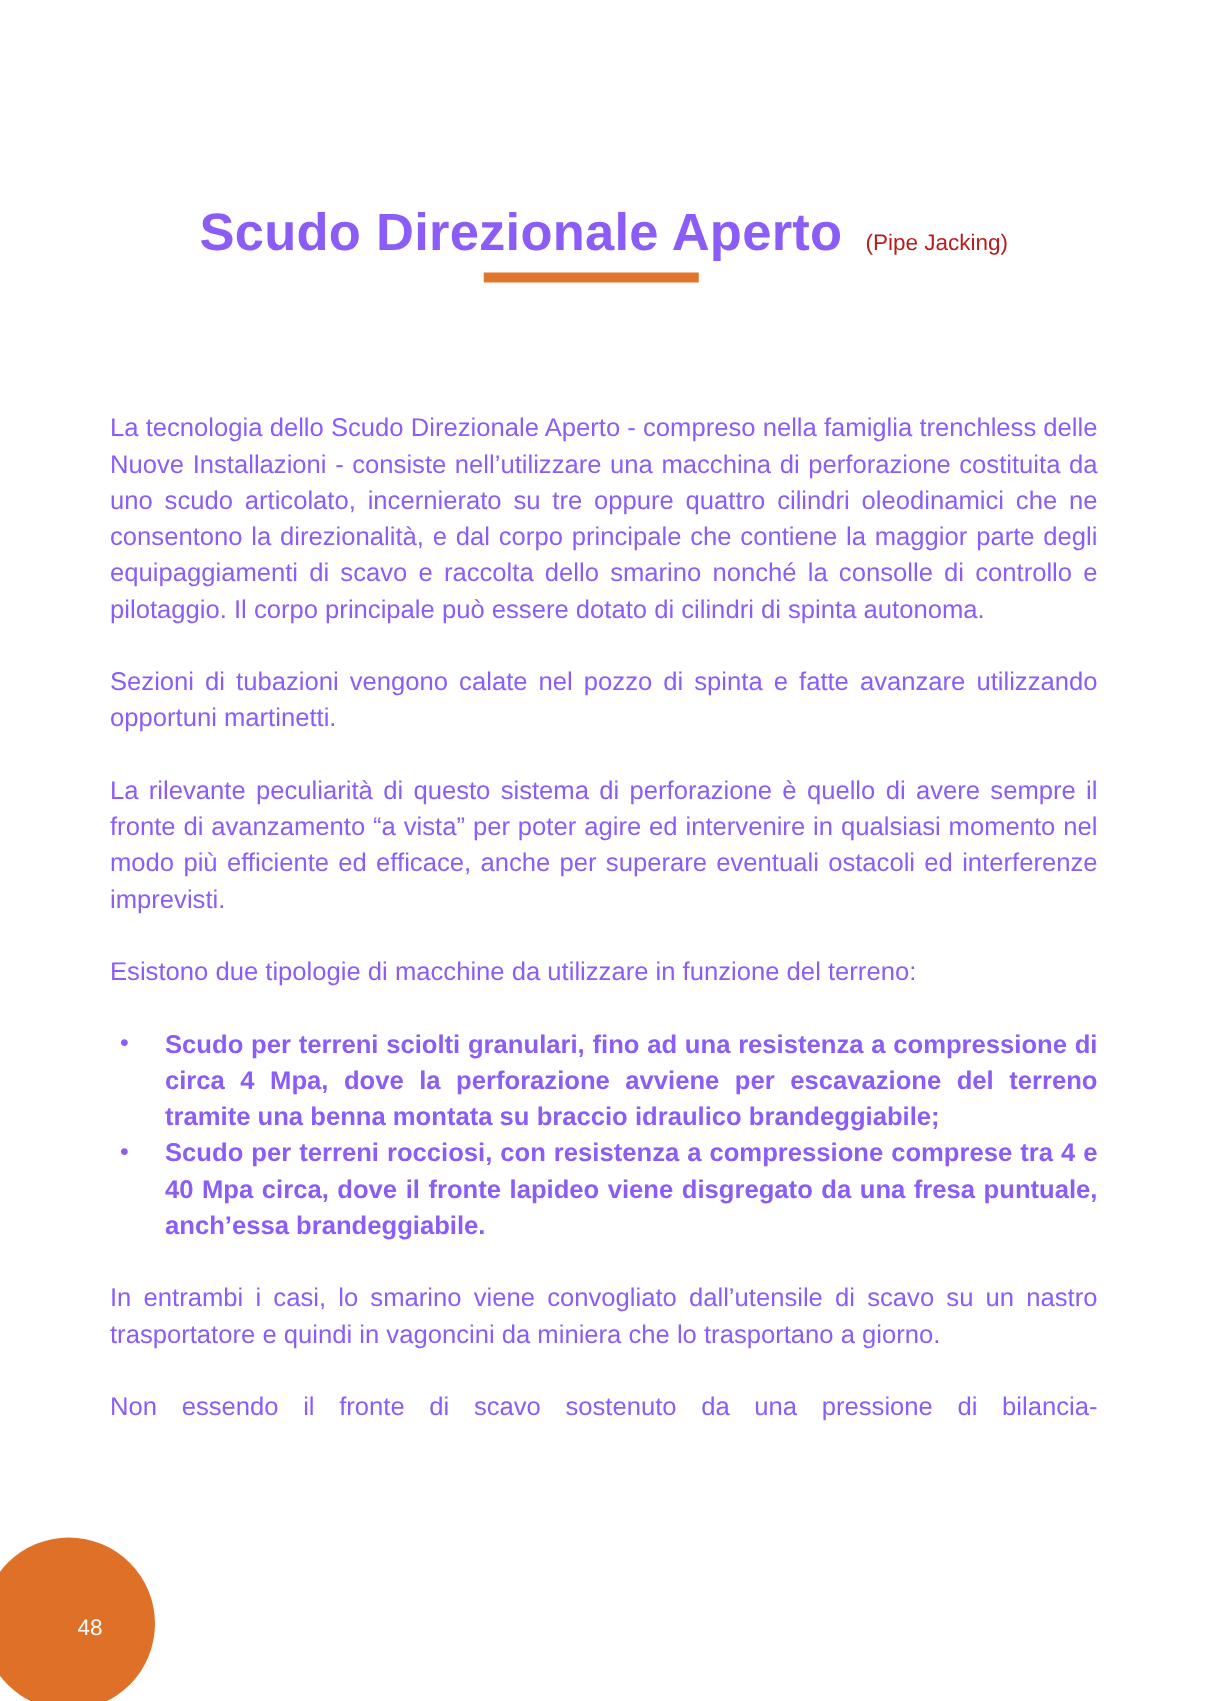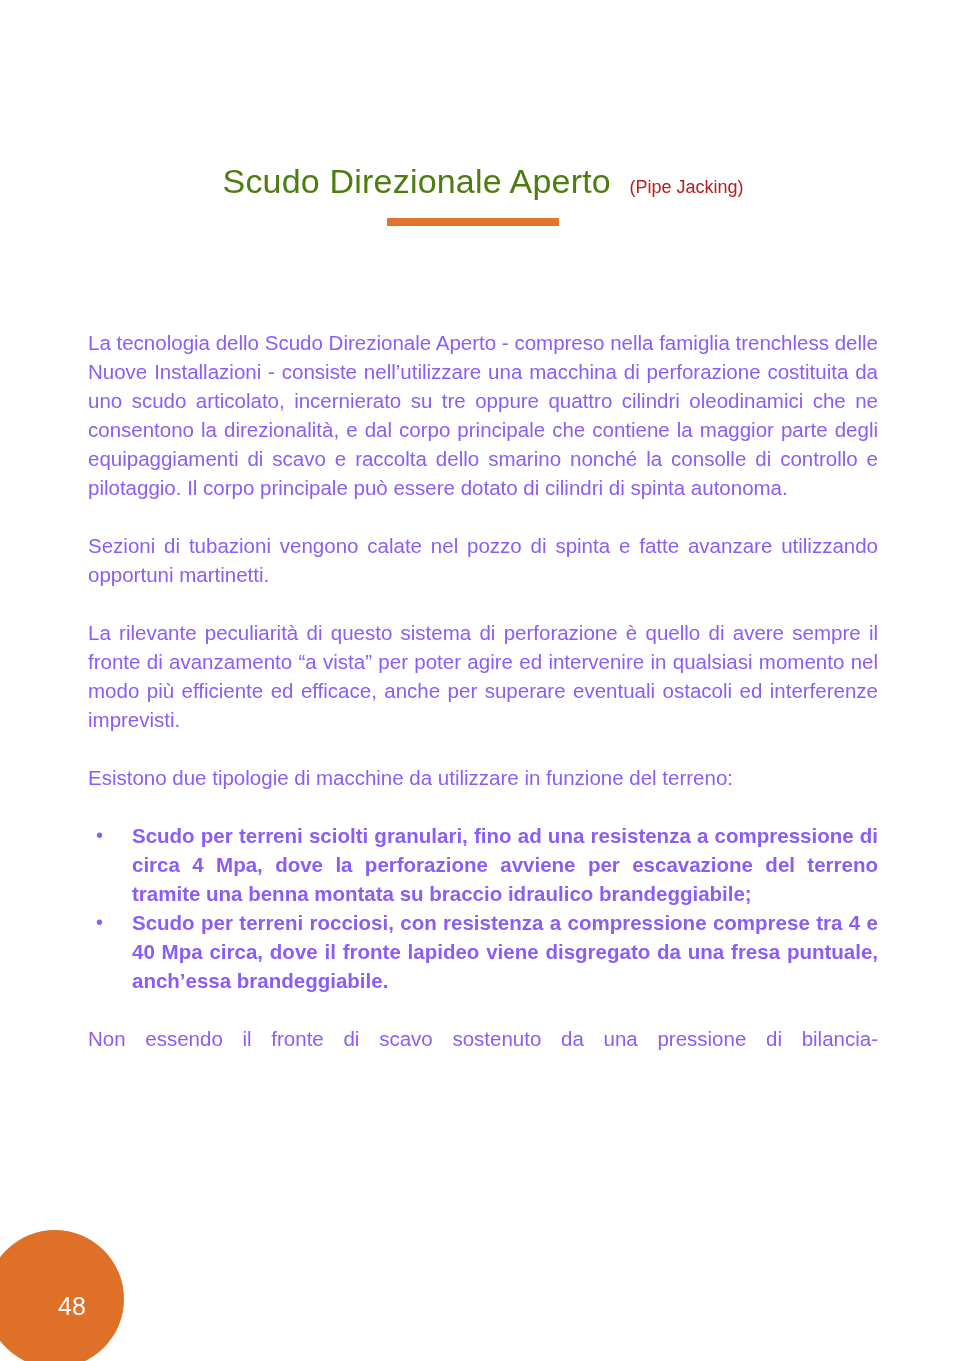--- a/index.html
+++ b/index.html
@@ -12,23 +12,23 @@
     font-family:"Liberation Sans", sans-serif;
     color:#3f3f3f;
   }
   .title-block {
     position:absolute;
     left:88px; top:162px; width:790px;
     text-align:center;
     white-space:nowrap;
   }
   .doc-title {
-    font-size:34px;
-    font-weight:400;
-    color:#4d7c0f;
+    font-size:42px;
+    font-weight:700;
+    color:#8b5cf6;
     letter-spacing:0.2px;
   }
   .doc-title-suffix {
     font-size:18px;
     font-weight:300;
     color:#b91c1c;
     margin-left:14px;
   }
   .title-rule {
     position:absolute;
@@ -84,21 +84,21 @@
     left:-14px; top:1230px;
     width:138px; height:138px;
     border-radius:50%;
     background:#de7027;
   }
   .page-number {
     position:absolute;
     left:52px; top:1292px;
     width:40px;
     text-align:center;
-    font-size:25px;
+    font-size:18px;
     font-weight:300;
     color:#ffffff;
   }
 </style>
 </head>
 <body>
 
 <div class="page">
 
   <div class="title-block">
@@ -123,20 +123,21 @@
       <li>
         <span class="bullet-marker">•</span>
         <span class="bullet-text">Scudo per terreni sciolti granulari, fino ad una resistenza a compressione di circa 4 Mpa, dove la perforazione avviene per escavazione del terreno tramite una benna montata su braccio idraulico brandeggiabile;</span>
       </li>
       <li>
         <span class="bullet-marker">•</span>
         <span class="bullet-text">Scudo per terreni rocciosi, con resistenza a compressione comprese tra 4 e 40 Mpa circa, dove il fronte lapideo viene disgregato da una fresa puntuale, anch’essa brandeggiabile.</span>
       </li>
     </ul>
 
+    <p>In entrambi i casi, lo smarino viene convogliato dall’utensile di scavo su un nastro trasportatore e quindi in vagoncini da miniera che lo trasportano a giorno.</p>
 
     <p class="force-justify-last">Non essendo il fronte di scavo sostenuto da una pressione di bilancia-</p>
 
   </div>
 
   <div class="page-number-circle"></div>
   <div class="page-number">48</div>
 
 </div>
 

